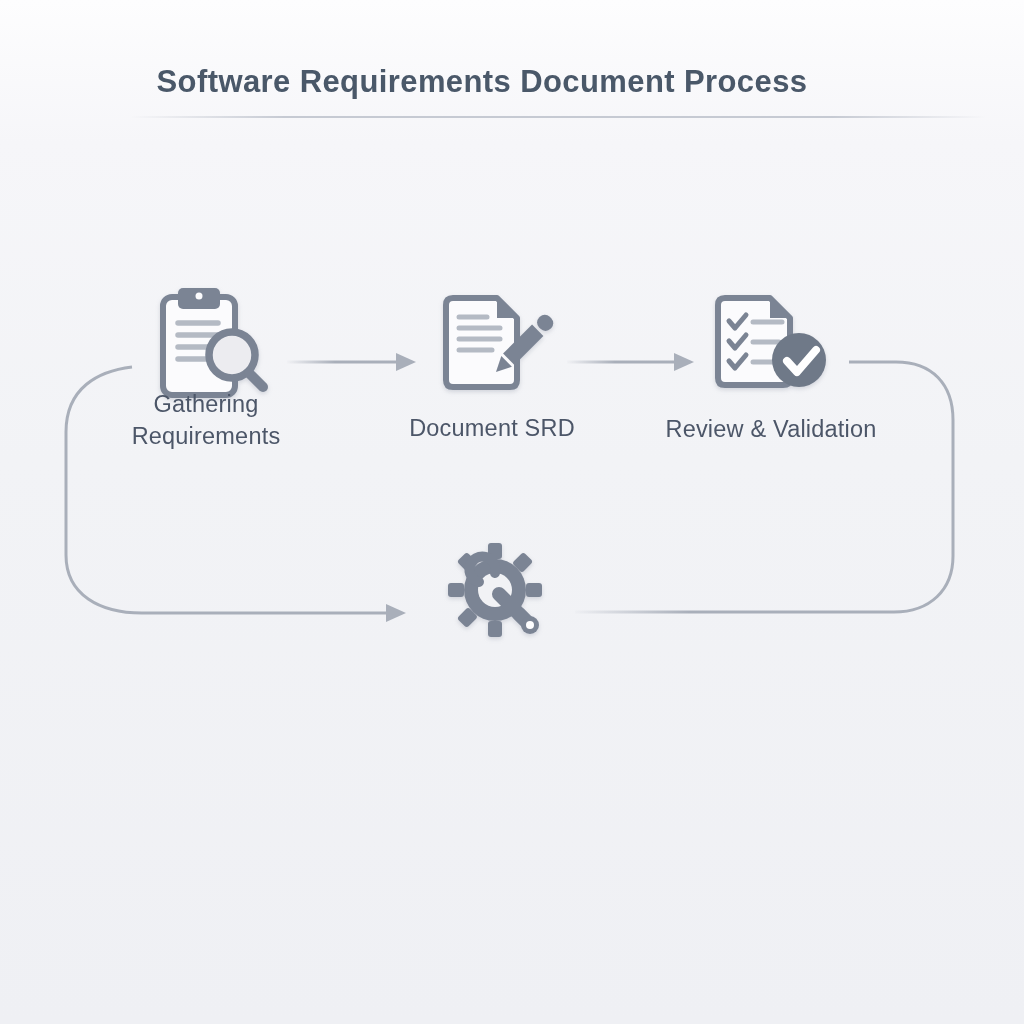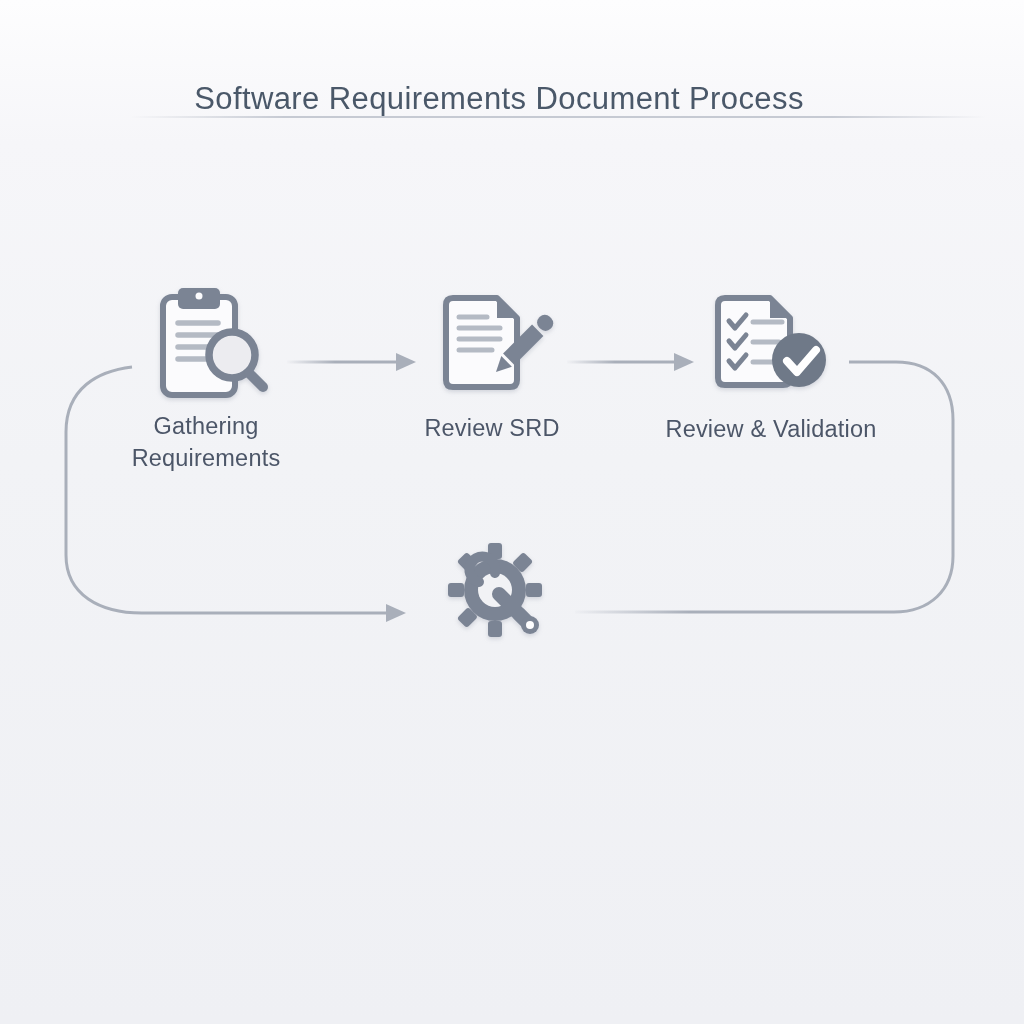--- a/index.html
+++ b/index.html
@@ -3,21 +3,21 @@
 <meta charset="utf-8">
 <style>
   html,body{margin:0;padding:0;}
   .canvas{
     position:relative;width:1024px;height:1024px;overflow:hidden;
     background:linear-gradient(180deg,#fdfdfe 0%,#f6f6f9 14%,#f2f3f6 45%,#eff0f4 100%);
     font-family:"Liberation Sans", sans-serif;
   }
   .title{
     position:absolute;top:64px;left:0;width:964px;text-align:center;
-    font-size:31px;font-weight:400;letter-spacing:.4px;color:#4a5869;margin:17px;
+    font-size:31px;font-weight:700;letter-spacing:.4px;color:#4a5869;margin:0;
   }
   .divider{
     position:absolute;top:116px;left:130px;width:856px;height:2px;
     background:linear-gradient(90deg,rgba(198,202,211,0) 0%,#c6cad3 18%,#c6cad3 82%,rgba(198,202,211,0) 100%);
   }
   .connectors{position:absolute;left:0;top:0;}
   .stage{position:absolute;}
   .stage svg{display:block;filter:drop-shadow(0 2px 2px rgba(110,120,140,.25));}
   .stage-label{
     position:absolute;text-align:center;
@@ -76,40 +76,40 @@
       <g stroke="#b4bac4" stroke-width="5.5" stroke-linecap="round">
         <line x1="28" y1="43" x2="68" y2="43"></line>
         <line x1="28" y1="55" x2="68" y2="55"></line>
         <line x1="28" y1="67" x2="62" y2="67"></line>
         <line x1="28" y1="79" x2="56" y2="79"></line>
       </g>
       <circle cx="82" cy="75" r="23" fill="#ececf0" stroke="#7b8494" stroke-width="7.5"></circle>
       <line x1="99" y1="93" x2="113" y2="107" stroke="#7b8494" stroke-width="10" stroke-linecap="round"></line>
     </svg>
   </div>
-  <div class="stage-label" style="left:106px;top:410px;width:200px;">Gathering Requirements</div>
+  <div class="stage-label" style="left:106px;top:388px;width:200px;">Gathering Requirements</div>
 
   <div class="stage" style="left:438px;top:288px;">
     <svg width="124" height="112" viewBox="0 0 124 112" fill="none">
       <path d="M15,10 H59 L79,30 V92 Q79,99 72,99 H15 Q8,99 8,92 V17 Q8,10 15,10 Z" fill="#fbfbfd" stroke="#7b8494" stroke-width="6" stroke-linejoin="round"></path>
       <path d="M59,10 L79,30 H59 Z" fill="#7b8494"></path>
       <g stroke="#b4bac4" stroke-width="5" stroke-linecap="round">
         <line x1="21" y1="29" x2="49" y2="29"></line>
         <line x1="21" y1="40" x2="62" y2="40"></line>
         <line x1="21" y1="51" x2="62" y2="51"></line>
         <line x1="21" y1="62" x2="54" y2="62"></line>
       </g>
       <g transform="translate(58,84) rotate(-45)" fill="#7b8494">
         <path d="M0,0 L15,-7.5 L15,7.5 Z"></path>
         <rect x="18" y="-8" width="41" height="16"></rect>
         <rect x="62" y="-8" width="15" height="16" rx="7"></rect>
       </g>
     </svg>
   </div>
-  <div class="stage-label" style="left:392px;top:412px;width:200px;">Review SRD</div>
+  <div class="stage-label" style="left:392px;top:412px;width:200px;">Document SRD</div>
 
   <div class="stage" style="left:708px;top:288px;">
     <svg width="124" height="116" viewBox="0 0 124 116" fill="none">
       <path d="M17,10 H62 L82,30 V90 Q82,97 75,97 H17 Q10,97 10,90 V17 Q10,10 17,10 Z" fill="#fbfbfd" stroke="#7b8494" stroke-width="6" stroke-linejoin="round"></path>
       <path d="M62,10 L82,30 H62 Z" fill="#7b8494"></path>
       <g stroke="#7b8494" stroke-width="5" stroke-linecap="round" stroke-linejoin="round">
         <path d="M21,33 l6,7 l11,-13"></path>
         <path d="M21,53 l6,7 l11,-13"></path>
         <path d="M21,73 l6,7 l11,-13"></path>
       </g>

